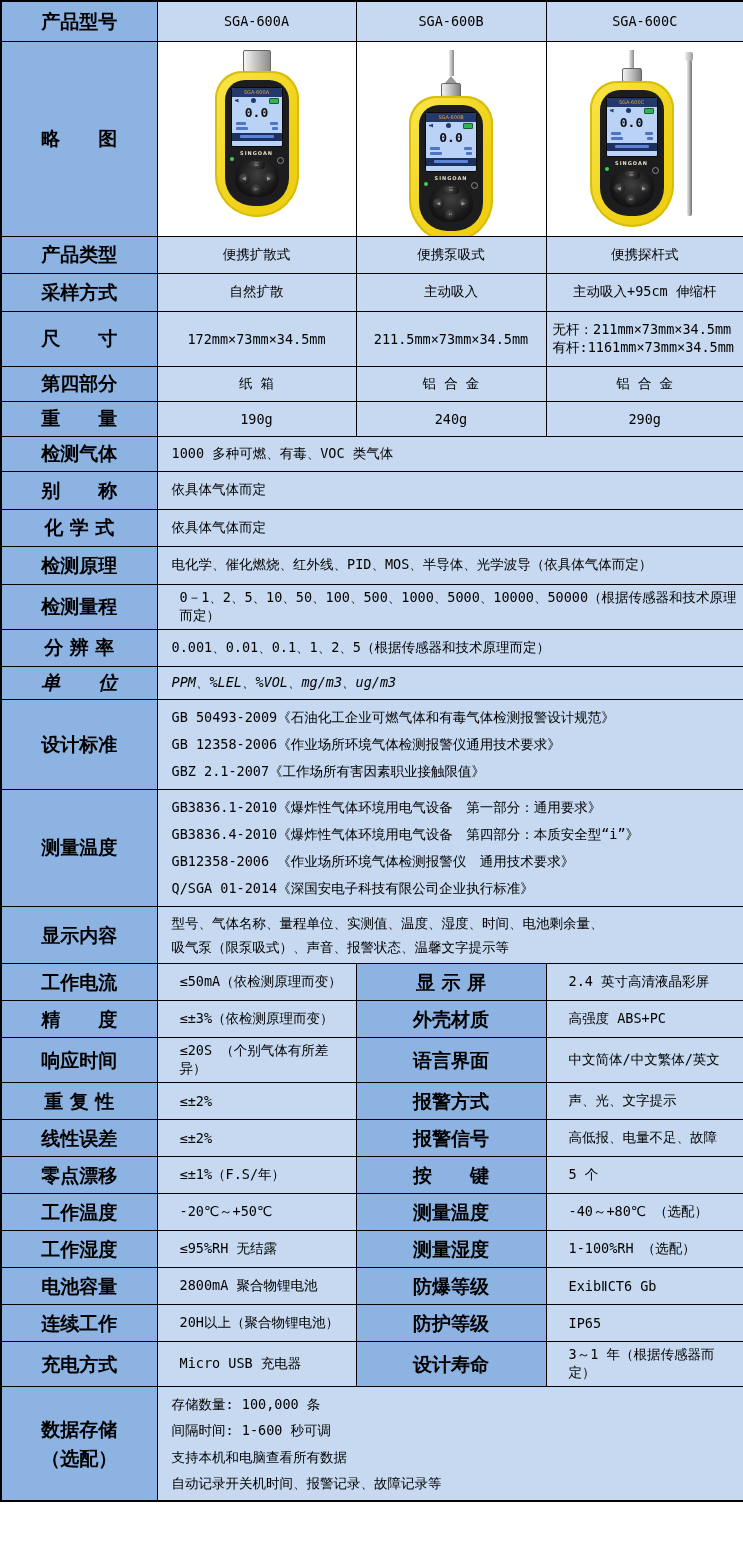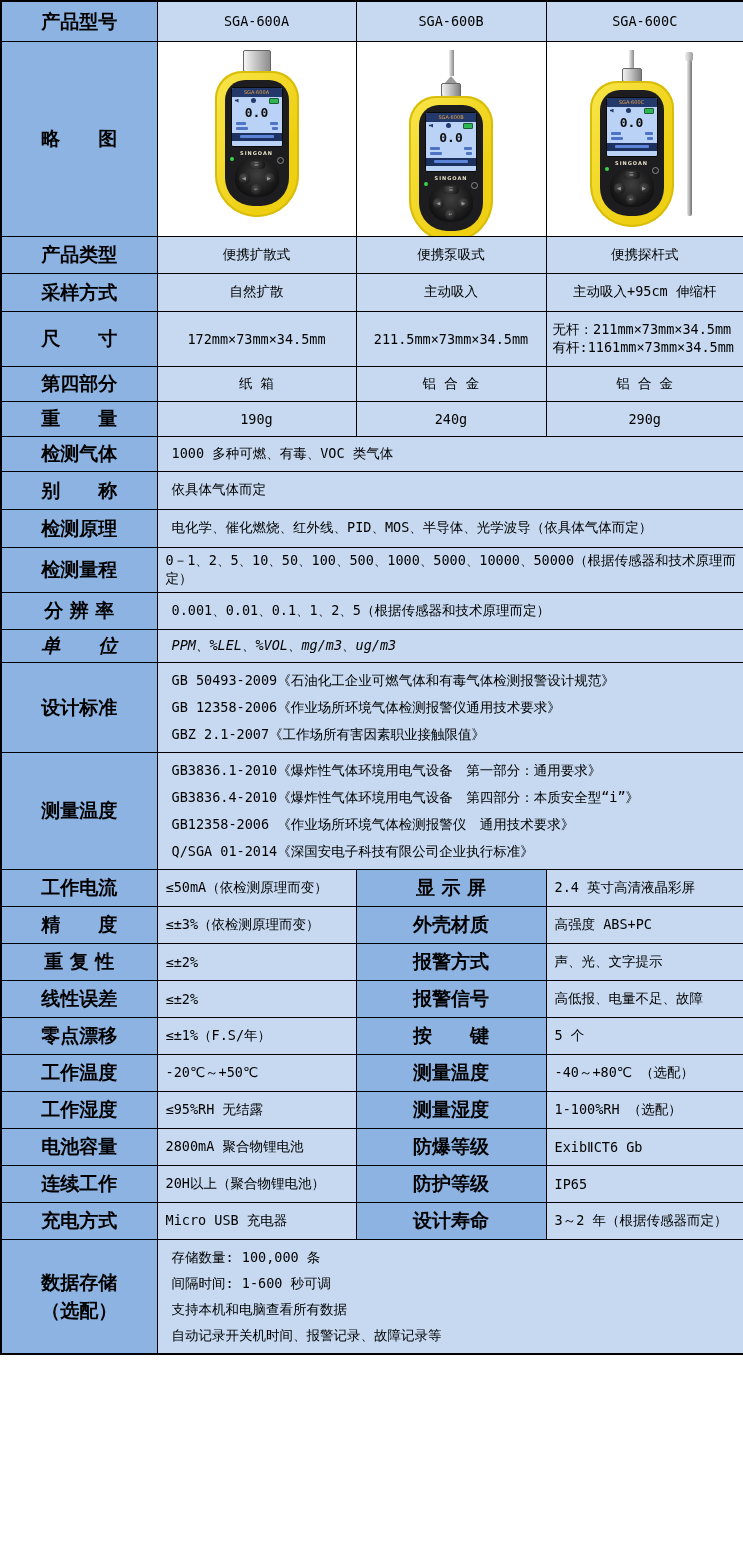--- a/index.html
+++ b/index.html
@@ -4,21 +4,21 @@
 <style>
   html,body{margin:0;padding:0;background:#fff;}
   body{width:743px;font-family:"DejaVu Sans","Liberation Sans",sans-serif;color:#000;}
   table.spec{width:743px;border-collapse:collapse;table-layout:fixed;border:2px solid #000;}
   td{border:1px solid #000;vertical-align:middle;padding:0;overflow:hidden;}
   col.c1{width:156px;}col.c2{width:199px;}col.c3{width:190px;}col.c4{width:198px;}
   .lbl{background:#8db3e2;font-weight:bold;font-size:19px;text-align:center;white-space:pre-line;line-height:1.5;}
   .val{background:#c6d9f1;font-size:13.5px;font-family:"DejaVu Sans Mono","DejaVu Sans",monospace;white-space:pre-line;}
   .val.center{text-align:center;}
   .val.left{text-align:left;padding:4px 6px 4px 14px;margin-top:48px;}
-  .val.tight{padding:4px 4px 4px 8px;}
+  .val.tight{padding:4px 4px 4px 22px;}
   .val.multiline{line-height:2.0;}
   .val.storage{line-height:1.95;}
   .img-cell{background:#ffffff;vertical-align:middle;}
   .r-header{height:40px;}
   .r-sketch{height:195px;}
   .r37{height:37px;}
   .r38{height:38px;}
   .r35{height:35px;}
   .r33{height:33px;font-style:italic;}
   .r-size{height:55px;}
@@ -249,20 +249,24 @@
   </tr>
 
   <tr class="r35">
     <td class="lbl">检测气体</td>
     <td class="val left" colspan="3">1000 多种可燃、有毒、VOC 类气体</td>
   </tr>
   <tr class="r38">
     <td class="lbl">别　　称</td>
     <td class="val left" colspan="3">依具体气体而定</td>
   </tr>
+  <tr class="r37">
+    <td class="lbl">化 学 式</td>
+    <td class="val left" colspan="3">依具体气体而定</td>
+  </tr>
   <tr class="r38">
     <td class="lbl">检测原理</td>
     <td class="val left" colspan="3">电化学、催化燃烧、红外线、PID、MOS、半导体、光学波导（依具体气体而定）</td>
   </tr>
   <tr class="r37">
     <td class="lbl">检测量程</td>
     <td class="val left tight" colspan="3">0－1、2、5、10、50、100、500、1000、5000、10000、50000（根据传感器和技术原理而定）</td>
   </tr>
   <tr class="r37">
     <td class="lbl">分 辨 率</td>
@@ -278,34 +282,45 @@
 GB 12358-2006《作业场所环境气体检测报警仪通用技术要求》
 GBZ 2.1-2007《工作场所有害因素职业接触限值》</td>
   </tr>
   <tr class="r-exec">
     <td class="lbl">测量温度</td>
     <td class="val left multiline" colspan="3">GB3836.1-2010《爆炸性气体环境用电气设备　第一部分：通用要求》
 GB3836.4-2010《爆炸性气体环境用电气设备　第四部分：本质安全型“i”》
 GB12358-2006 《作业场所环境气体检测报警仪　通用技术要求》
 Q/SGA 01-2014《深国安电子科技有限公司企业执行标准》</td>
   </tr>
+  <tr class="r-display">
+    <td class="lbl">显示内容</td>
+    <td class="val left" style="line-height:1.8;" colspan="3">型号、气体名称、量程单位、实测值、温度、湿度、时间、电池剩余量、
+吸气泵（限泵吸式）、声音、报警状态、温馨文字提示等</td>
+  </tr>
 
   <tr class="r37">
     <td class="lbl">工作电流</td>
     <td class="val left tight">≤50mA（依检测原理而变）</td>
     <td class="lbl">显 示 屏</td>
     <td class="val left tight">2.4 英寸高清液晶彩屏</td>
   </tr>
   <tr class="r37">
     <td class="lbl">精　　度</td>
     <td class="val left tight">≤±3%（依检测原理而变）</td>
     <td class="lbl">外壳材质</td>
     <td class="val left tight">高强度 ABS+PC</td>
   </tr>
   <tr class="r37">
+    <td class="lbl">响应时间</td>
+    <td class="val left tight">≤20S （个别气体有所差异）</td>
+    <td class="lbl">语言界面</td>
+    <td class="val left tight">中文简体/中文繁体/英文</td>
+  </tr>
+  <tr class="r37">
     <td class="lbl">重 复 性</td>
     <td class="val left tight">≤±2%</td>
     <td class="lbl">报警方式</td>
     <td class="val left tight">声、光、文字提示</td>
   </tr>
   <tr class="r37">
     <td class="lbl">线性误差</td>
     <td class="val left tight">≤±2%</td>
     <td class="lbl">报警信号</td>
     <td class="val left tight">高低报、电量不足、故障</td>
@@ -337,21 +352,21 @@
   <tr class="r37">
     <td class="lbl">连续工作</td>
     <td class="val left tight">20H以上（聚合物锂电池）</td>
     <td class="lbl">防护等级</td>
     <td class="val left tight">IP65</td>
   </tr>
   <tr class="r37">
     <td class="lbl">充电方式</td>
     <td class="val left tight">Micro USB 充电器</td>
     <td class="lbl">设计寿命</td>
-    <td class="val left tight">3～2 年（根据传感器而定）</td>
+    <td class="val left tight">3～1 年（根据传感器而定）</td>
   </tr>
 
 
   <tr class="r-storage">
     <td class="lbl">数据存储
 （选配）</td>
     <td class="val left storage" colspan="3">存储数量: 100,000 条
 间隔时间: 1-600 秒可调
 支持本机和电脑查看所有数据
 自动记录开关机时间、报警记录、故障记录等</td>

